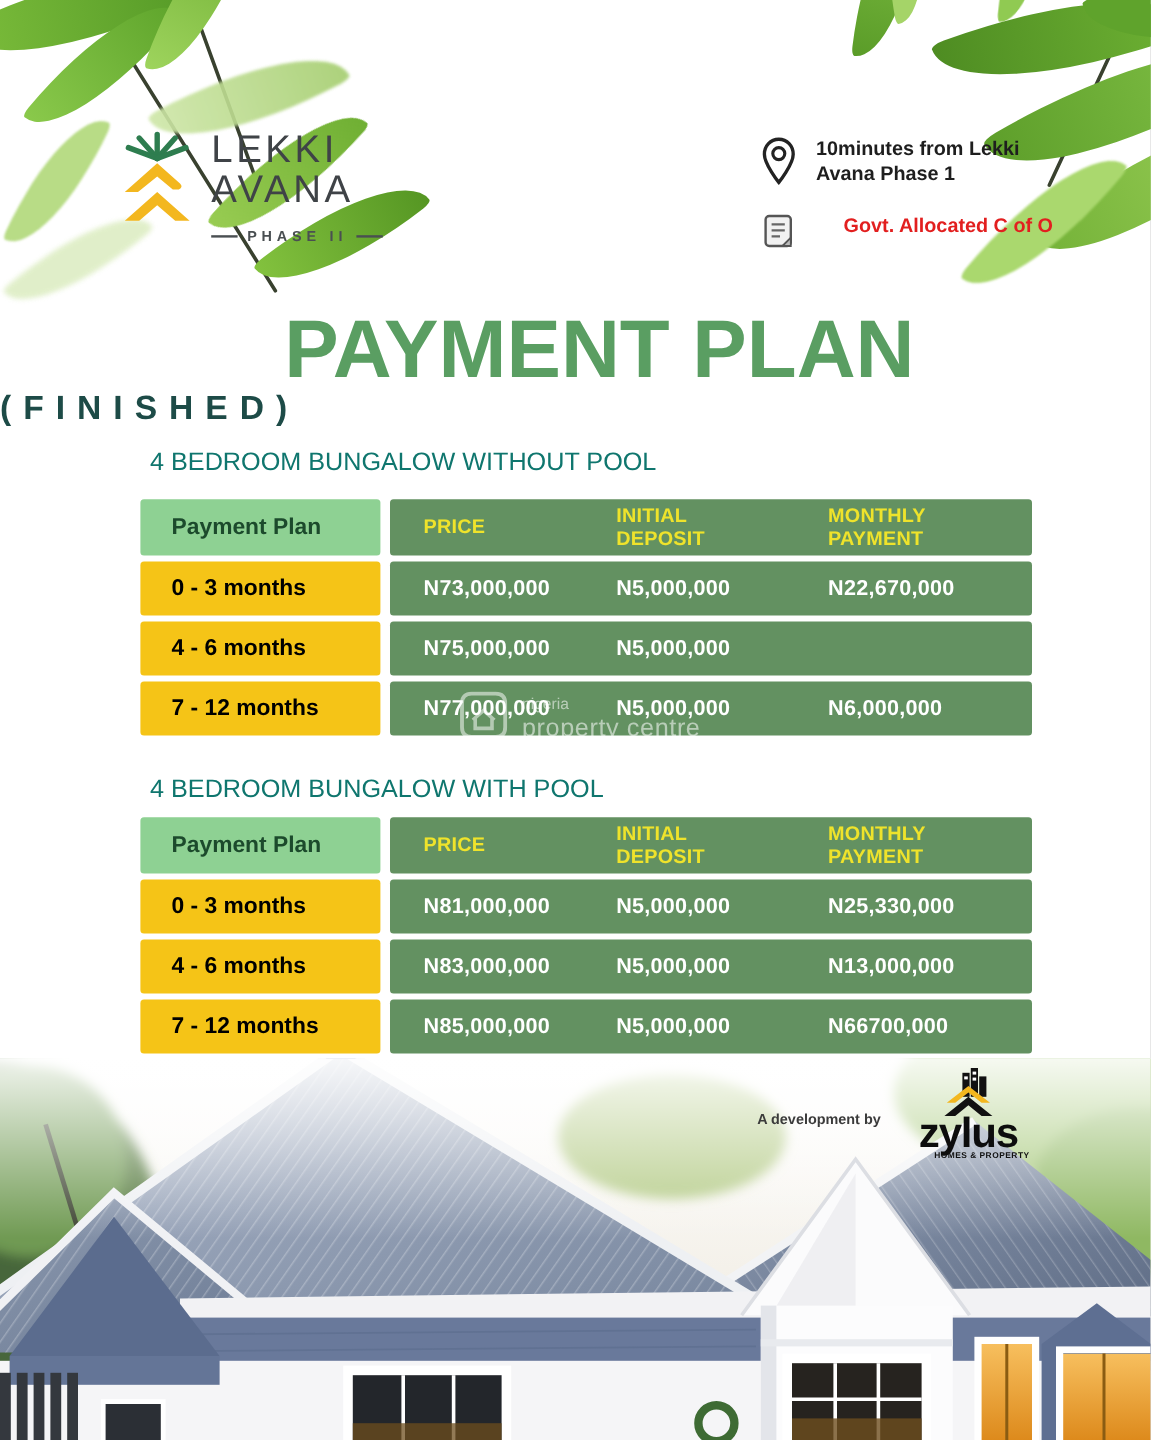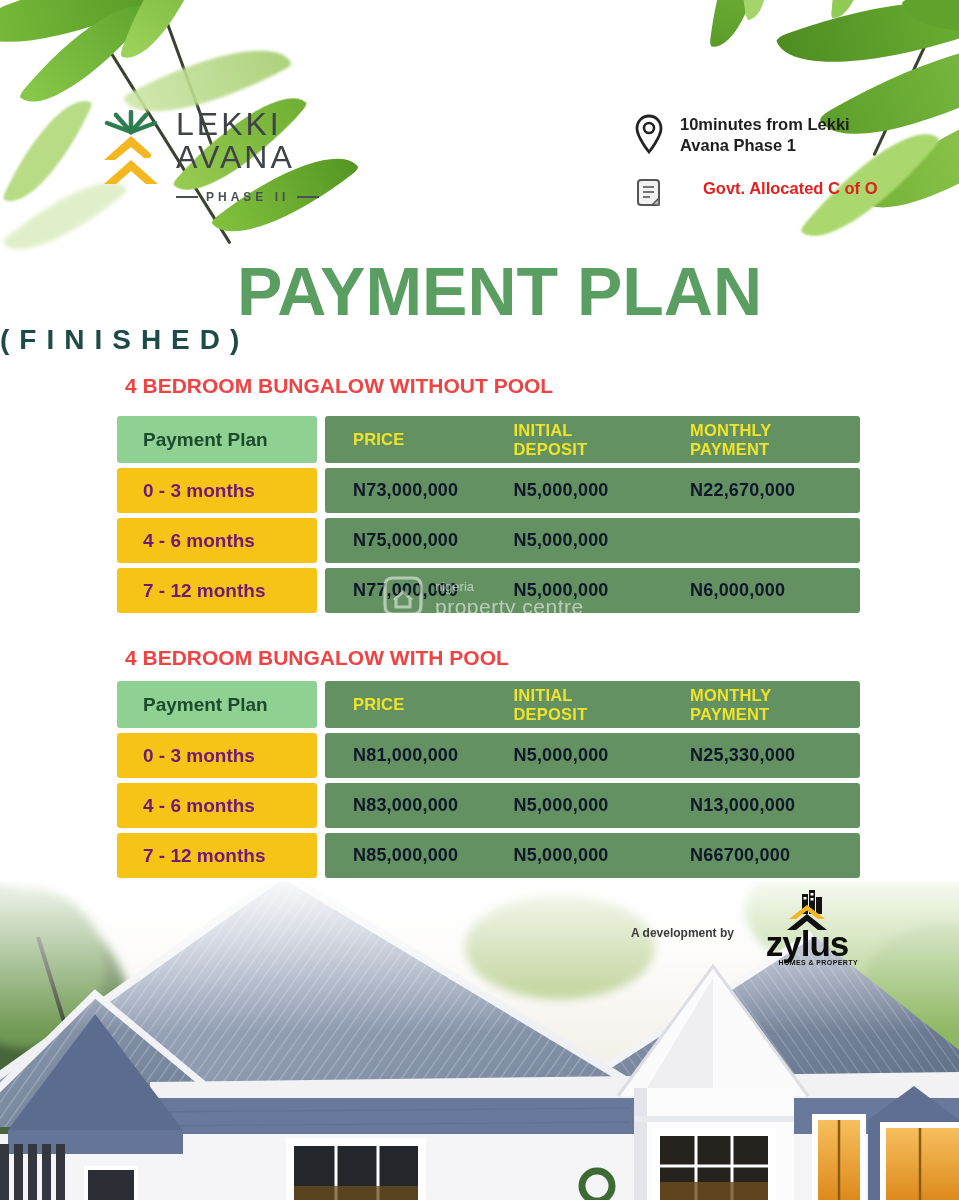--- a/index.html
+++ b/index.html
@@ -24,38 +24,38 @@
   .info-text{font-size:16.5px;font-weight:700;color:#1e1e1e;line-height:1.25;width:190px;}
   .info-text.red{color:#e21f1f;width:240px;}
 
   
   .main-title{left:0;top:252px;width:100%;text-align:center;font-size:68px;font-weight:800;
               letter-spacing:0px;color:#5a9e62;}
   .sub-title{left:0;top:324px;width:100%;text-align:left;font-size:28px;font-weight:600;
              letter-spacing:10px;color:#1d4b47;}
 
   
-  .sec-head{left:125px;font-size:21px;font-weight:700;color:#ef4444;letter-spacing:0;}
+  .sec-head{left:125px;font-size:21px;font-weight:400;color:#0f766e;letter-spacing:0;}
 
   
   .ptable{position:absolute;left:117px;width:743px;}
   .trow{display:flex;margin-bottom:5px;height:45px;}
   .trow.thead{height:47px;}
   .plan-cell{width:200px;margin-right:8px;display:flex;align-items:center;padding-left:26px;
              box-sizing:border-box;border-radius:3px;}
   .thead .plan-cell{background:#8ed193;color:#1c4a2c;font-size:19px;font-weight:700;}
-  .trow .plan-cell.period{background:#f5c417;color:#701a75;font-size:19px;font-weight:700;}
+  .trow .plan-cell.period{background:#f5c417;color:#000000;font-size:19px;font-weight:700;}
   .data-block{flex:1;display:flex;border-radius:3px;}
   .thead .data-block{background:#5c8b59;}
   .trow .data-block{background:#639161;}
   .dcell{display:flex;align-items:center;padding-left:28px;box-sizing:border-box;}
   .dc1{width:30%;} .dc2{width:33%;} .dc3{width:37%;}
   .hlabel{color:#efe32b;font-size:16.5px;font-weight:700;line-height:1.12;letter-spacing:.2px;}
   .hl-wrap{display:block;max-width:100px;}
-  .val{color:#0f172a;font-size:18px;font-weight:700;letter-spacing:.2px;}
+  .val{color:#ffffff;font-size:18px;font-weight:700;letter-spacing:.2px;}
 
   
   .watermark{left:383px;top:576px;display:flex;align-items:center;gap:12px;opacity:.55;z-index:5;}
   .wm-texts{color:#ffffff;line-height:1;}
   .wm-small{font-size:13px;margin-bottom:3px;}
   .wm-big{font-size:21px;font-weight:400;letter-spacing:.5px;}
 
   
   .dev-by{left:631px;top:926px;font-size:12px;font-weight:600;color:#3b3b3b;z-index:8;}
   .zylus{left:752px;top:888px;width:110px;text-align:center;z-index:8;}

